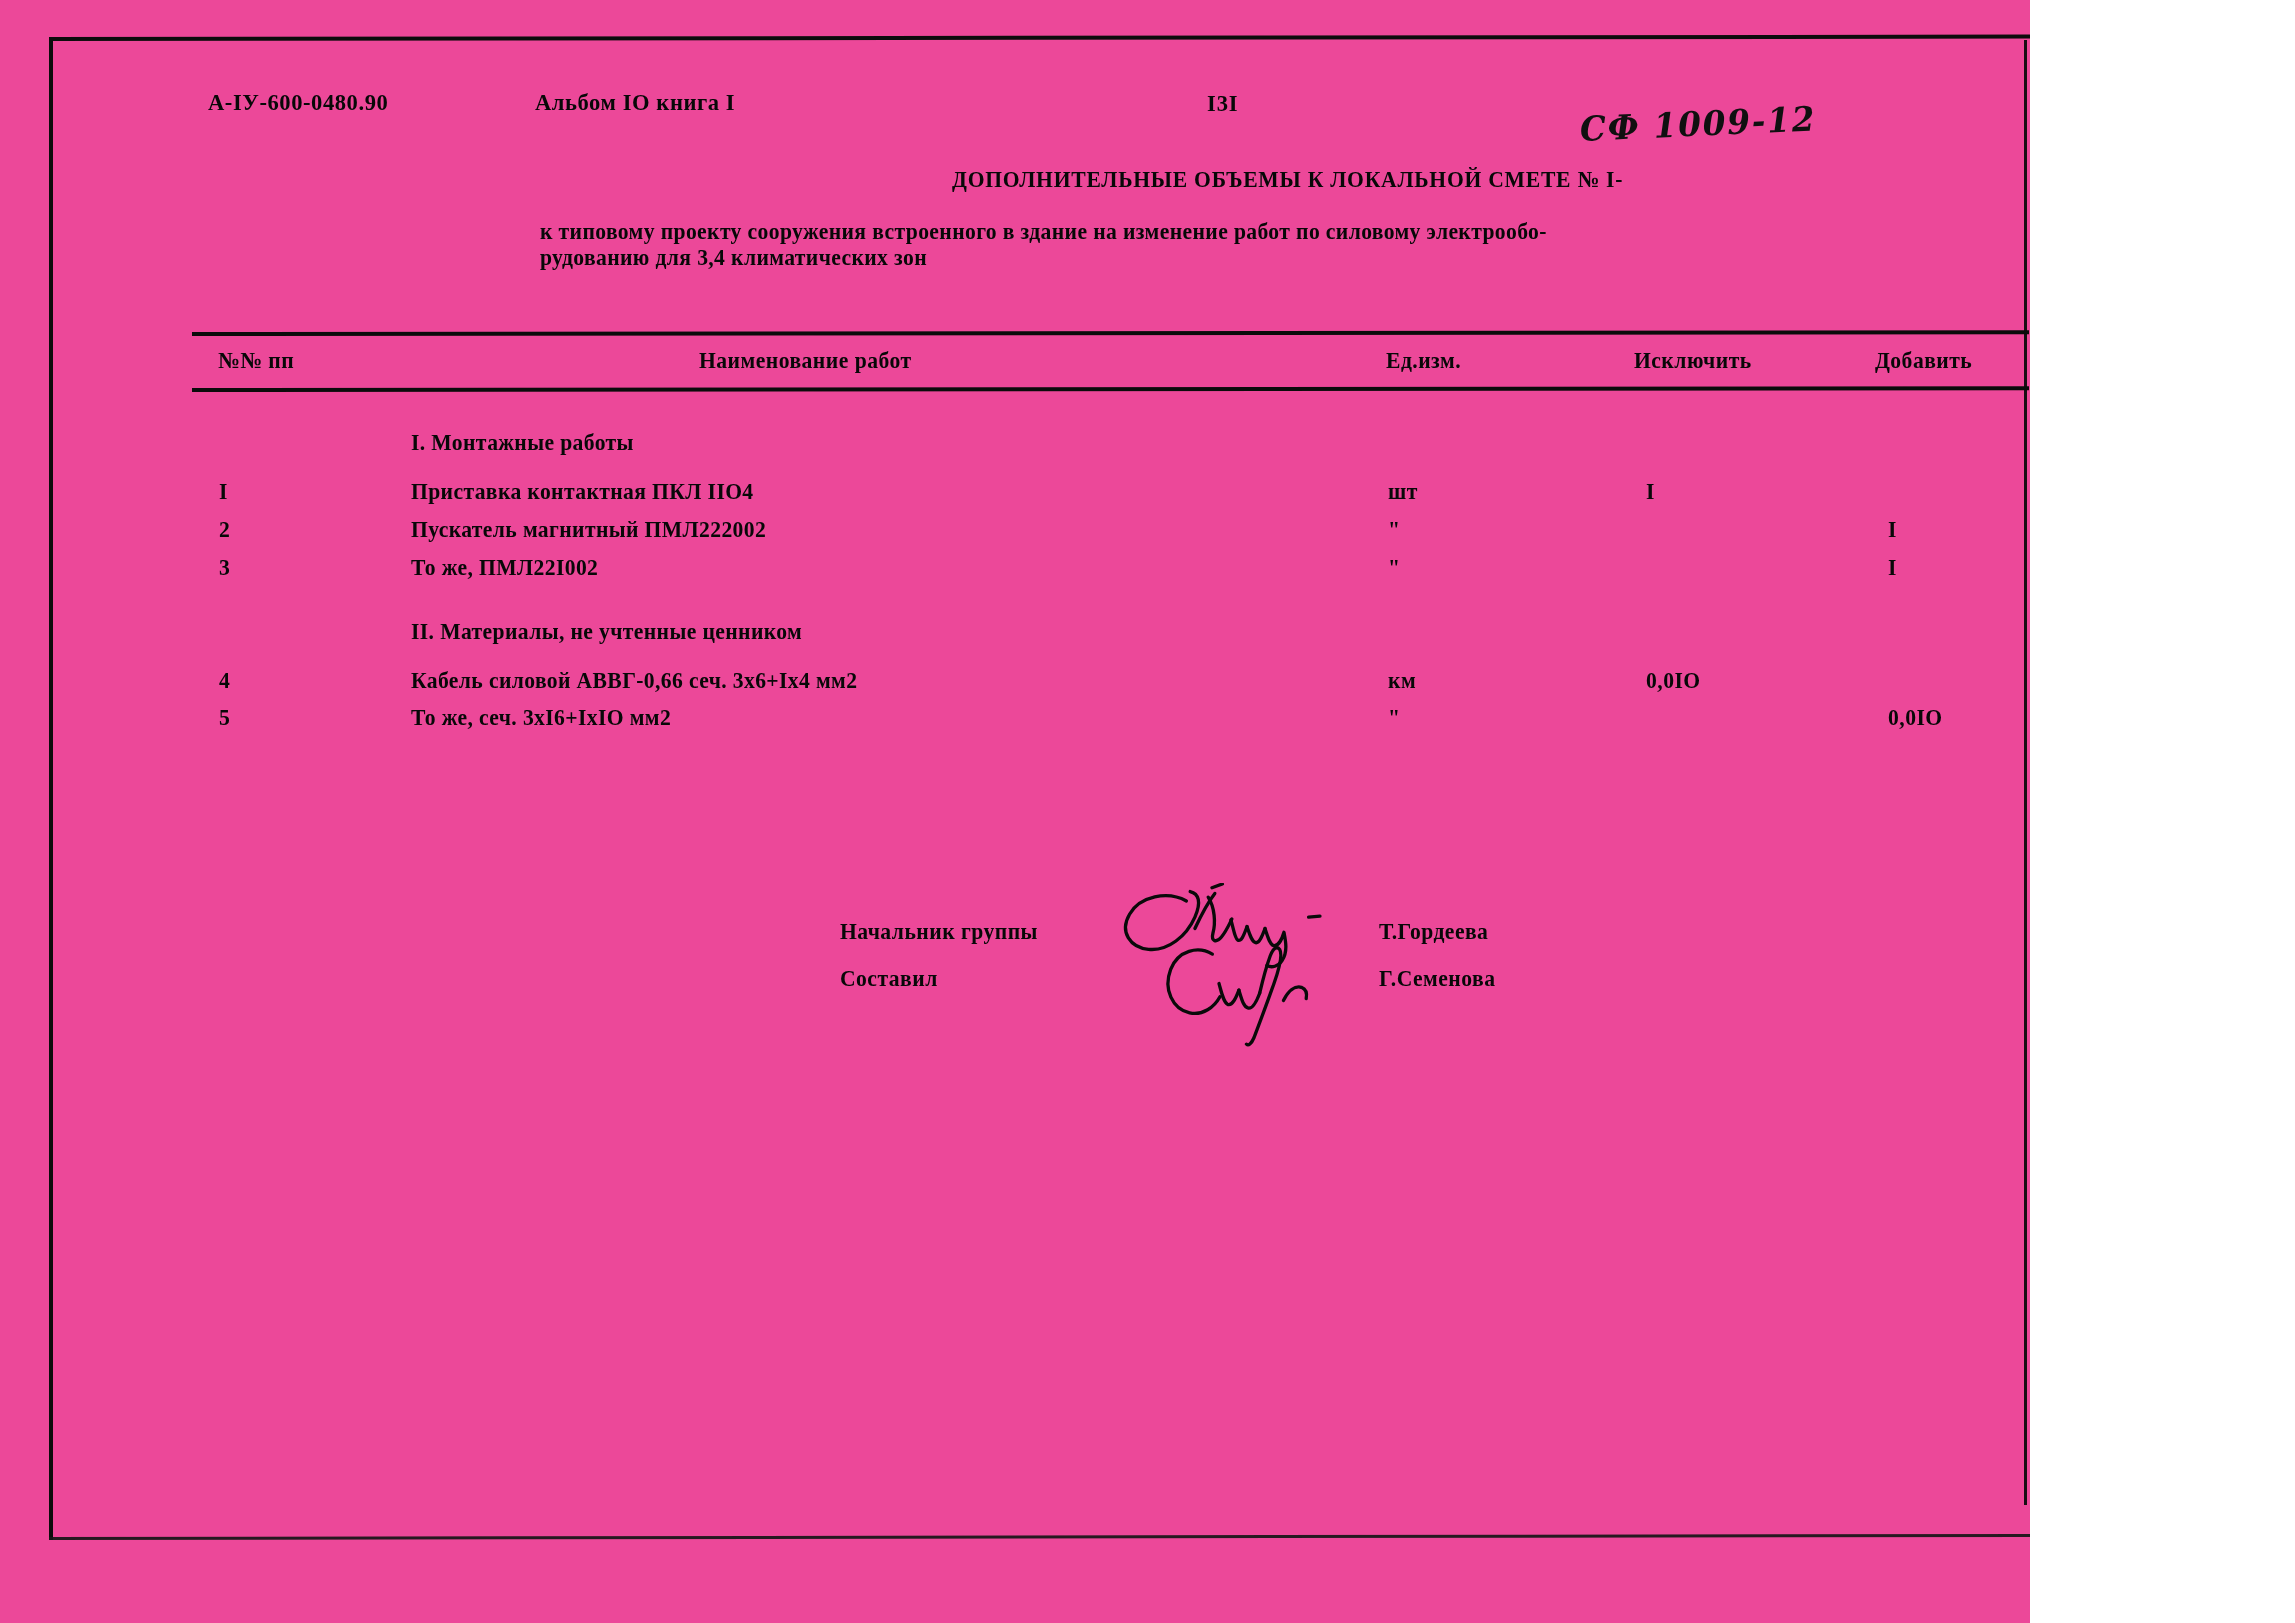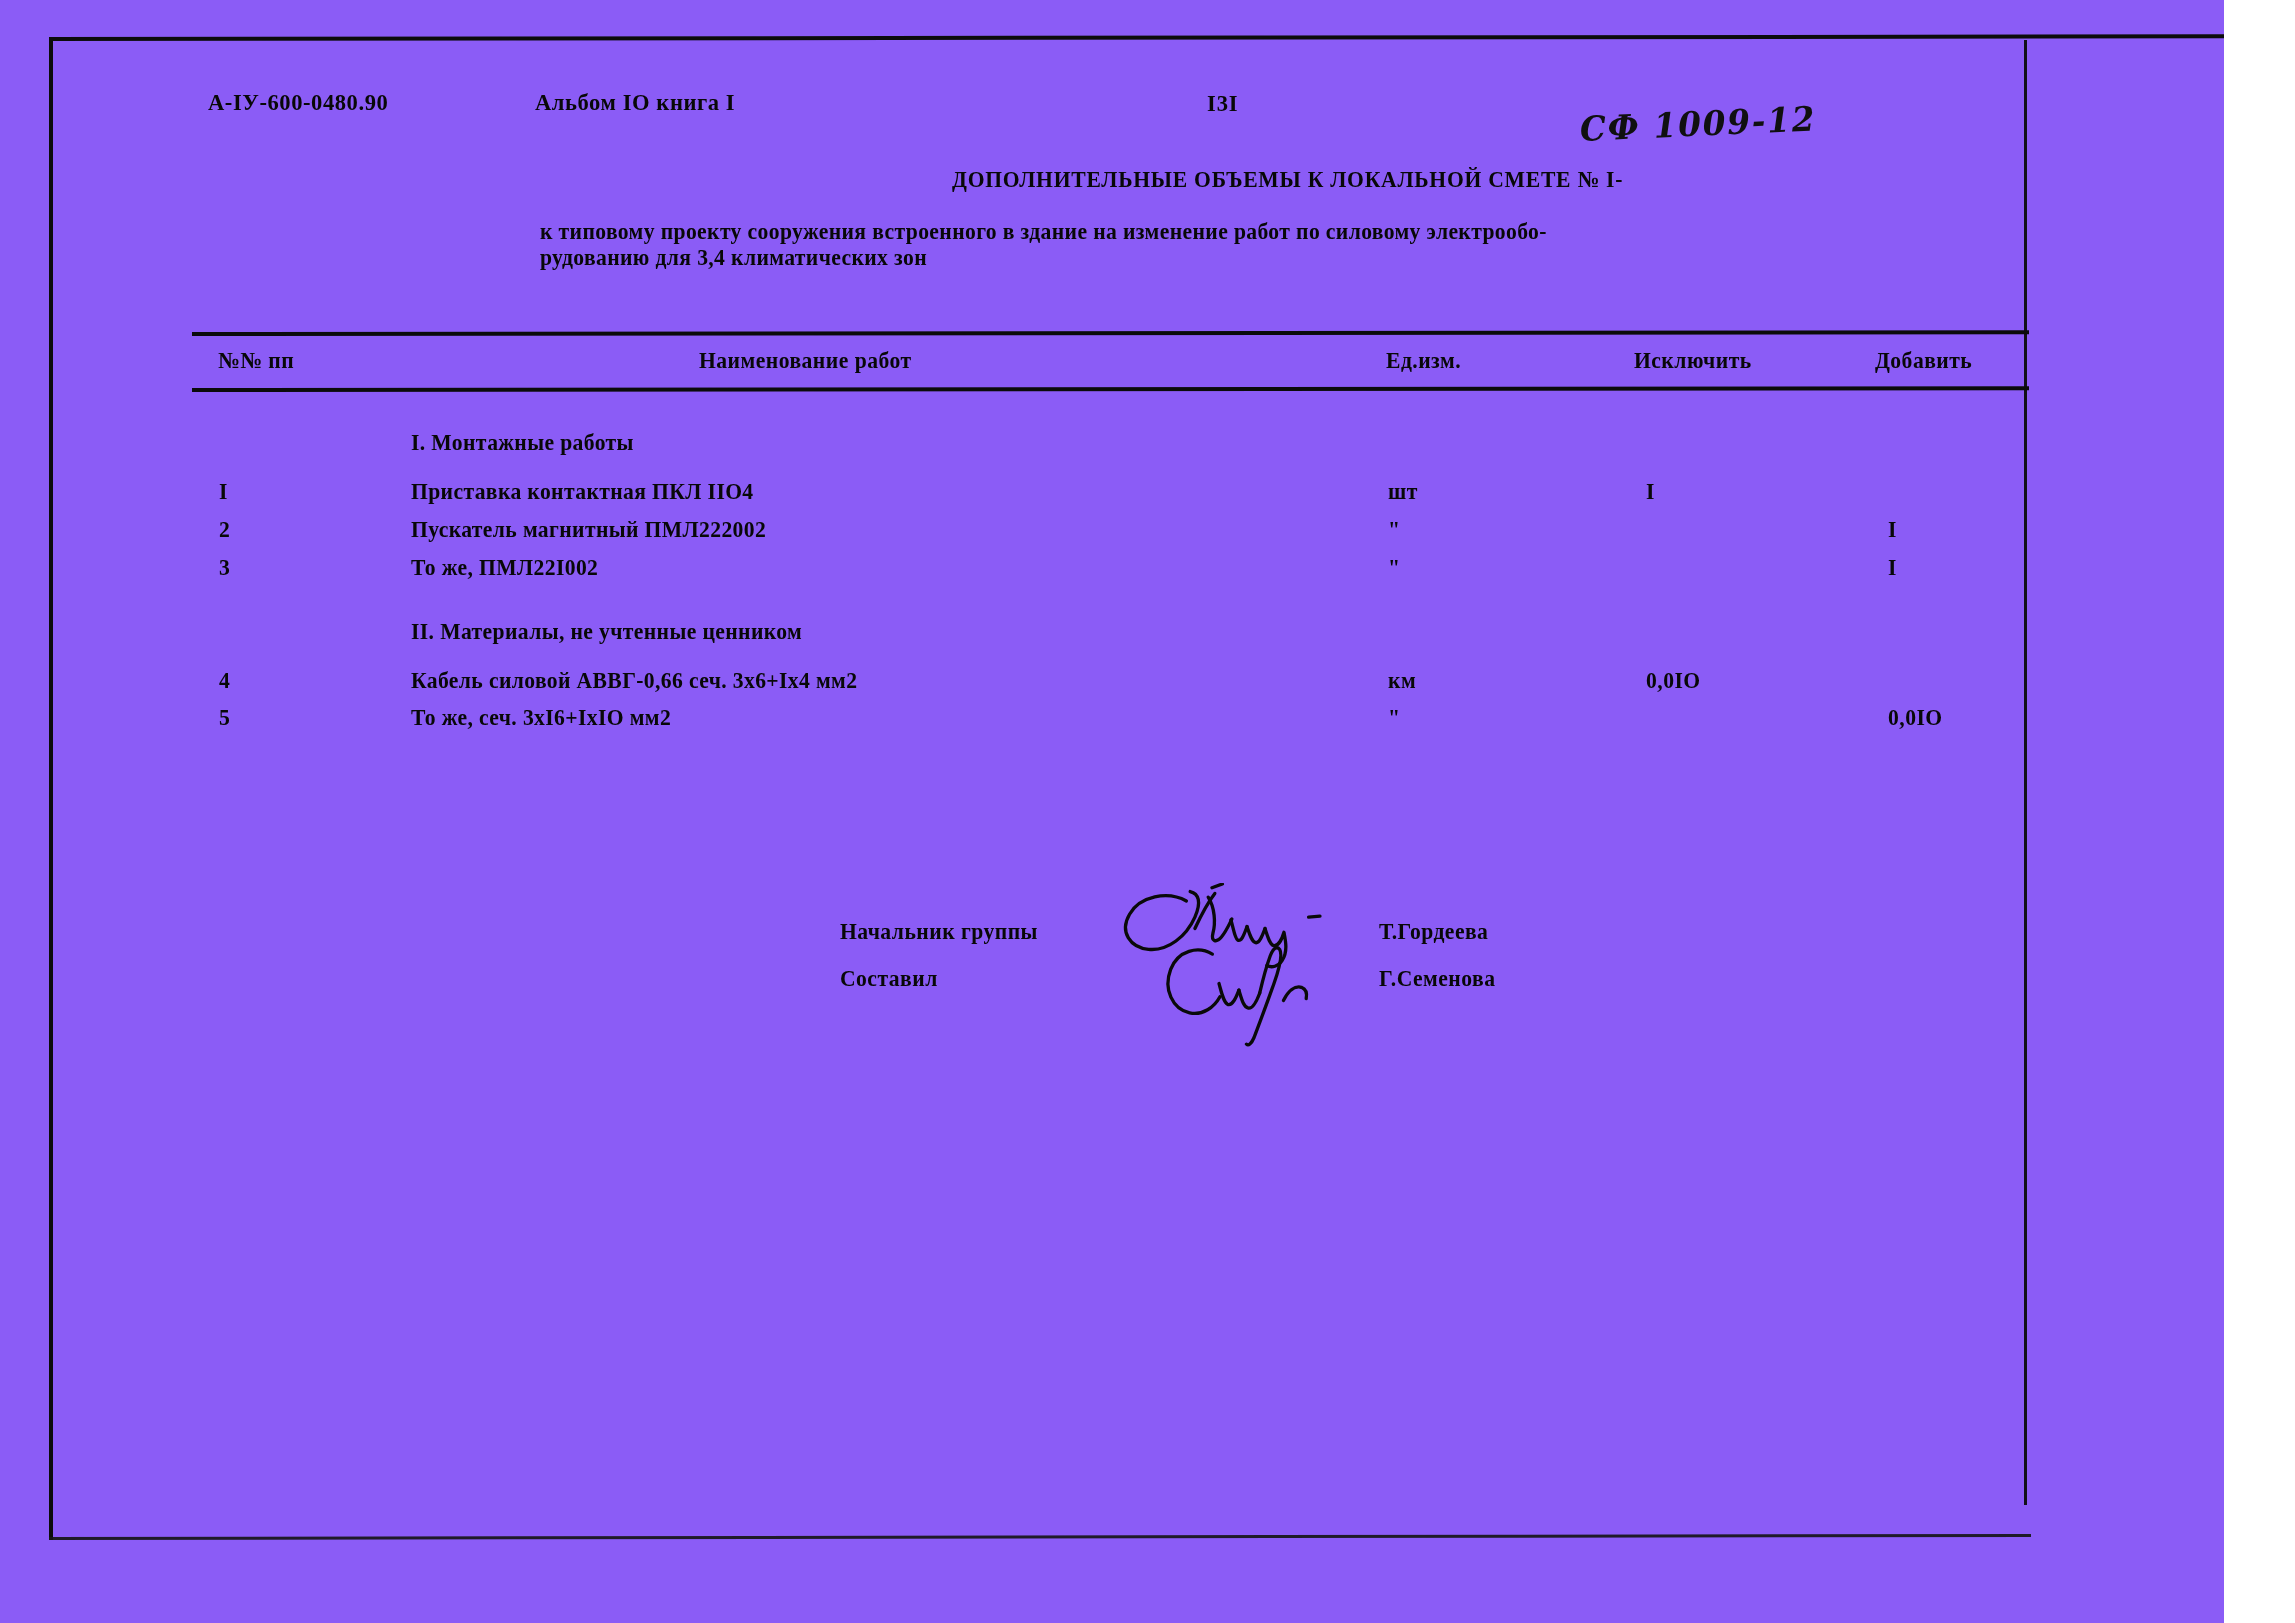--- a/index.html
+++ b/index.html
@@ -6,23 +6,23 @@
     margin: 0;
     padding: 0;
     background: #ffffff;
   }
   body {
     font-family: "Liberation Serif", "DejaVu Serif", serif;
   }
 
   #page {
     position: relative;
-    width: 2224px;
+    width: 2030px;
     height: 1624px;
-    background: #8b5cf6;
+    background: #ec4899;
     overflow: hidden;
   }
 
   
   .frame-top {
     position: absolute;
     left: 49px;
     top: 37px;
     width: 2200px;
     height: 4.3px;

